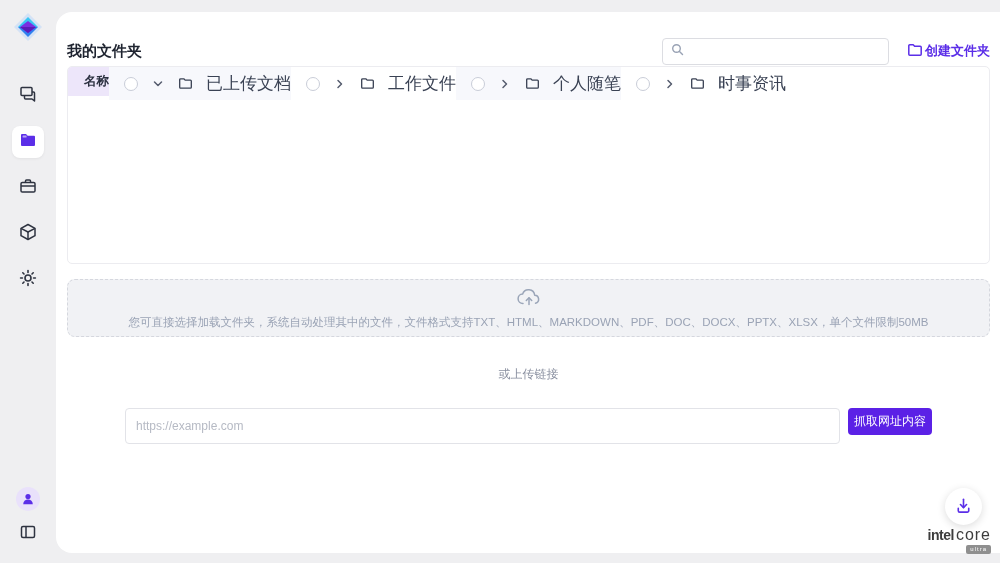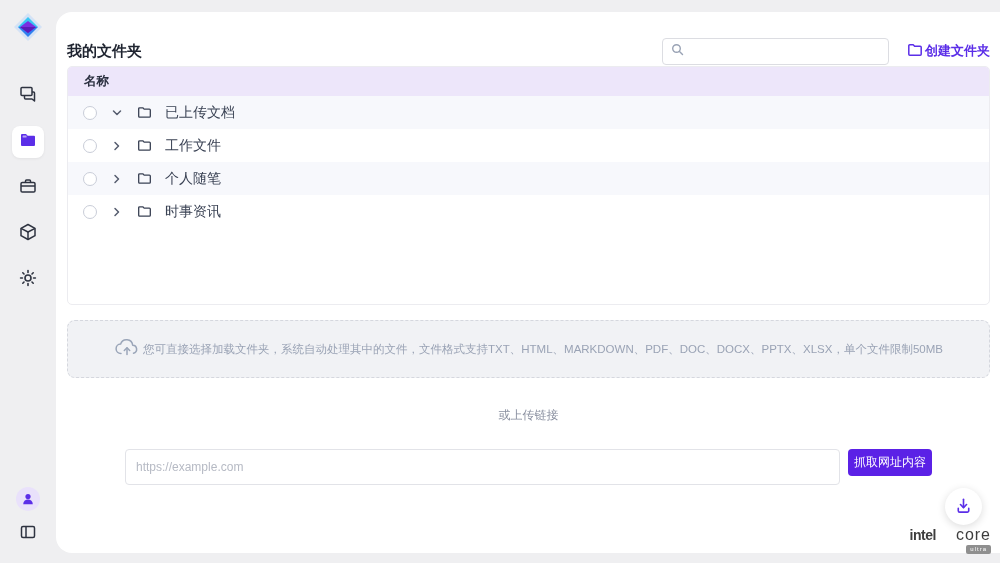--- a/index.html
+++ b/index.html
@@ -54,45 +54,45 @@
   .create-btn {
     margin-left:18px; display:flex; align-items:center; gap:2px;
     color:#5b2ee8; font-size:13px; font-weight:bold;
     background:none; border:none; cursor:pointer;
     font-family:"Liberation Sans",sans-serif;
   }
 
   
   .folder-table {
     border:1px solid #ececf0; border-radius:5px; overflow:hidden;
-    height:239px; display:flex; flex-direction:column; background:#fff;
+    height:198px; display:flex; background:#fff;
   }
   .table-head {
     height:29px; background:#ede6fa; display:flex; align-items:center;
     padding-left:16px; font-size:12.5px; font-weight:bold; color:#2b3040;
     flex:0 0 auto;
   }
   .t-row {
     height:33px; display:flex; align-items:center; gap:13px;
-    padding-left:15px; font-size:14px; color:#3a4254; flex:0 0 auto;
+    padding-left:15px; font-size:17px; color:#3a4254; flex:0 0 auto;
     cursor:pointer;
   }
   .t-row:nth-child(even) { background:#f7f8fc; }
   .check {
     width:14px; height:14px; border:1.4px solid #c9cdd8; border-radius:50%;
     background:#fff; flex:0 0 auto; cursor:pointer;
   }
   .chev { display:flex; align-items:center; justify-content:center; width:14px; }
   .row-folder { display:flex; align-items:center; }
 
   
   .upload-zone {
     margin-top:15px; height:58px;
     background:#f1f2f5; border:1px dashed #d5d7de; border-radius:8px;
-    display:flex; flex-direction:row; align-items:center; justify-content:center;
+    display:flex; flex-direction:column; align-items:center; justify-content:center;
     gap:3px; cursor:pointer;
   }
   .upload-hint { font-size:11.5px; color:#9aa3b5; }
 
   .link-divider {
     margin-top:29px; text-align:center; font-size:12px; color:#8a90a0;
   }
   .link-row {
     margin-top:25px; display:flex; justify-content:center; gap:8px;
   }
@@ -112,21 +112,21 @@
   .fab {
     position:absolute; right:18px; bottom:38px; width:37px; height:37px;
     border-radius:50%; background:#fff; border:none; cursor:pointer;
     box-shadow:0 2px 8px rgba(0,0,0,.14);
     display:flex; align-items:center; justify-content:center;
   }
   .intel {
     position:absolute; right:9px; bottom:9px;
     display:flex; flex-direction:column; align-items:flex-end; color:#3d3d3d;
   }
-  .intel-line { display:flex; align-items:baseline; gap:20px; }
+  .intel-line { display:flex; align-items:baseline; gap:2px; }
   .intel-word { font-size:14px; font-weight:bold; letter-spacing:-0.5px; }
   .core-word { font-size:16px; letter-spacing:1px; font-weight:normal; }
   .ultra-badge {
     margin-top:1px; background:#8f8f8f; color:#fff; font-size:6px;
     border-radius:2px; padding:1px 4px; letter-spacing:1px; line-height:1.2;
   }
 </style>
 </head>
 <body>
 

